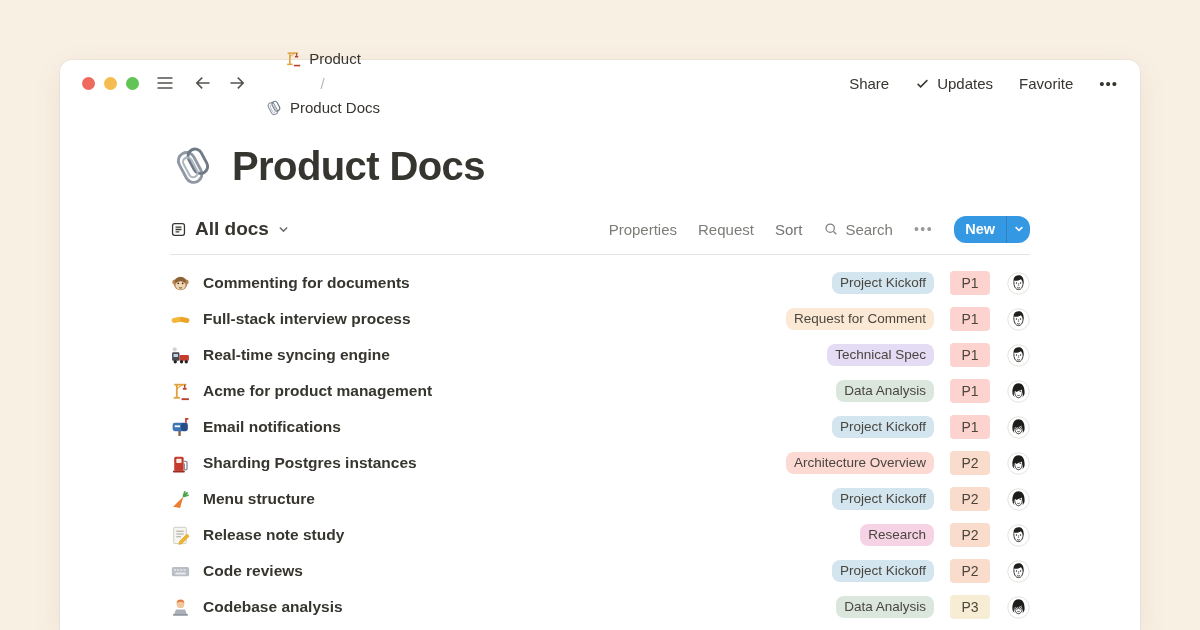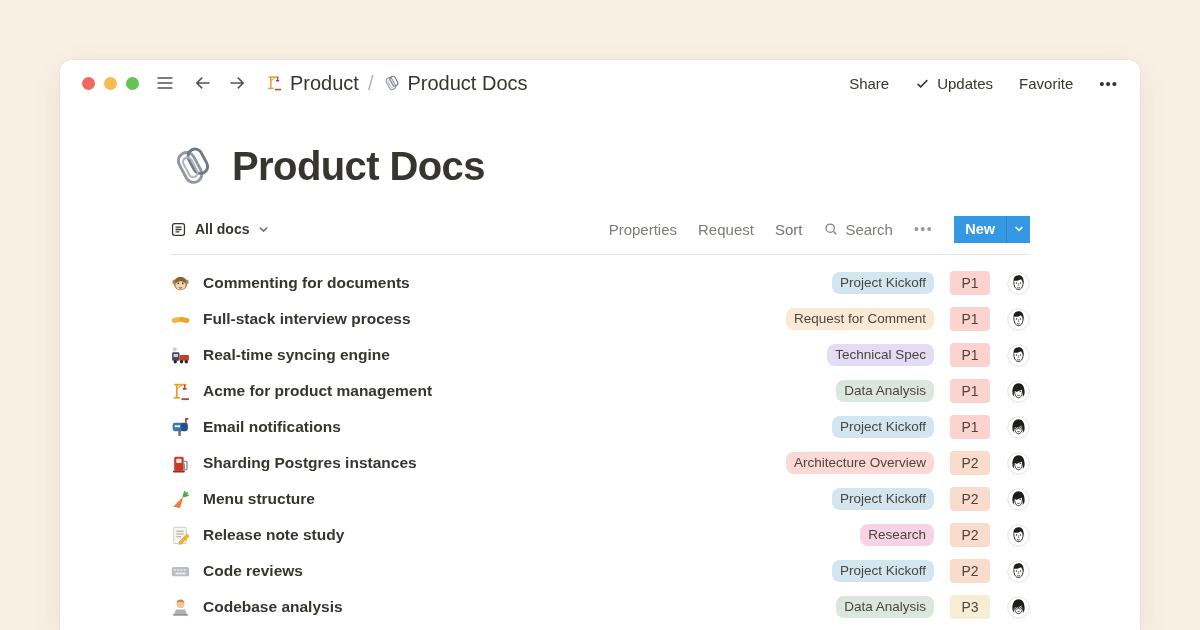--- a/index.html
+++ b/index.html
@@ -20,46 +20,46 @@
   
   .topbar { display:flex; align-items:center; height:46px; padding:0 22px; }
   .lights { display:flex; align-items:center; gap:9px; margin-right:14px; }
   .light { width:13px; height:13px; border-radius:50%; }
   .light.red   { background:#ee6a5f; }
   .light.yellow{ background:#f5bd4f; }
   .light.green { background:#61c454; }
   .tb-icon-btn { display:flex; align-items:center; justify-content:center; width:24px; height:24px; cursor:pointer; }
   .tb-icon-btn svg { width:20px; height:20px; }
   .nav-arrows { display:flex; gap:10px; margin-left:14px; }
-  .breadcrumb { display:flex; align-items:center; margin-left:16px; font-size:20px; gap:7px; }
+  .breadcrumb { display:flex; align-items:center; margin-left:16px; font-size:15px; gap:7px;flex-direction:column; }
   .crumb { display:flex; align-items:center; gap:7px; cursor:pointer; }
   .crumb .bc-icon { width:18px; height:18px; display:inline-flex; }
   .crumb .bc-icon svg { width:18px; height:18px; }
   .bc-sep { color:#b8b6b1; padding:0 2px; }
   .topbar-right { margin-left:auto; display:flex; align-items:center; gap:26px; font-size:15px; }
   .tb-action { display:flex; align-items:center; gap:7px; cursor:pointer; }
   .tb-action svg { width:15px; height:15px; }
   .tb-more { font-size:15px; letter-spacing:1px; cursor:pointer; }
   
   .title-row { margin:34px 110px 0; height:52px; display:flex; align-items:center; gap:16px; }
   .title-icon { width:46px; height:46px; display:inline-flex; }
   .title-icon svg { width:46px; height:46px; }
   .page-title { font-size:40px; font-weight:700; letter-spacing:-0.6px; color:#37352f; }
   
   .toolbar { margin:22px 110px 0; height:30px; display:flex; align-items:center; }
-  .view-switcher { display:flex; align-items:center; gap:8px; font-size:14px; font-weight:700; cursor:pointer; }
+  .view-switcher { display:flex; align-items:center; gap:8px; font-size:19px; font-weight:700; cursor:pointer; }
   .view-switcher .view-icon svg { width:17px; height:17px; display:block; }
   .view-switcher .chev svg { width:13px; height:13px; color:#6f6d68; display:block; }
   .toolbar-right { margin-left:auto; display:flex; align-items:center; gap:21px; }
   .tool-link { font-size:15px; color:#7e7c77; cursor:pointer; }
   .tool-link.active { color:#737373;text-align:center; }
   .tool-search { display:flex; align-items:center; gap:6px; color:#7e7c77; font-size:15px; cursor:pointer; }
   .tool-search svg { width:16px; height:16px; }
   .tool-more { color:#9b9a97; font-size:14px; letter-spacing:1.5px; cursor:pointer; }
-  .new-btn { display:flex; align-items:stretch; height:27px; border-radius:0; overflow:hidden;
+  .new-btn { display:flex; align-items:stretch; height:27px; border-radius:12px; overflow:hidden;
              background:#3598e3; color:#fff; cursor:pointer; }
   .new-btn .label { display:flex; align-items:center; padding:0 11px; font-size:14.5px; font-weight:700; }
   .new-btn .split { display:flex; align-items:center; justify-content:center; width:24px;
                     border-left:1px solid rgba(0,0,0,.14); }
   .new-btn .split svg { width:12px; height:12px; color:#fff; }
   
   .divider { margin:10px 110px 0; border-top:1px solid #e7e5e1; }
   .doc-table { margin:10px 110px 0; }
   .doc-row { display:flex; align-items:center; height:36px; }
   .doc-icon { width:21px; height:21px; margin-right:12px; flex:none; display:inline-flex; }

